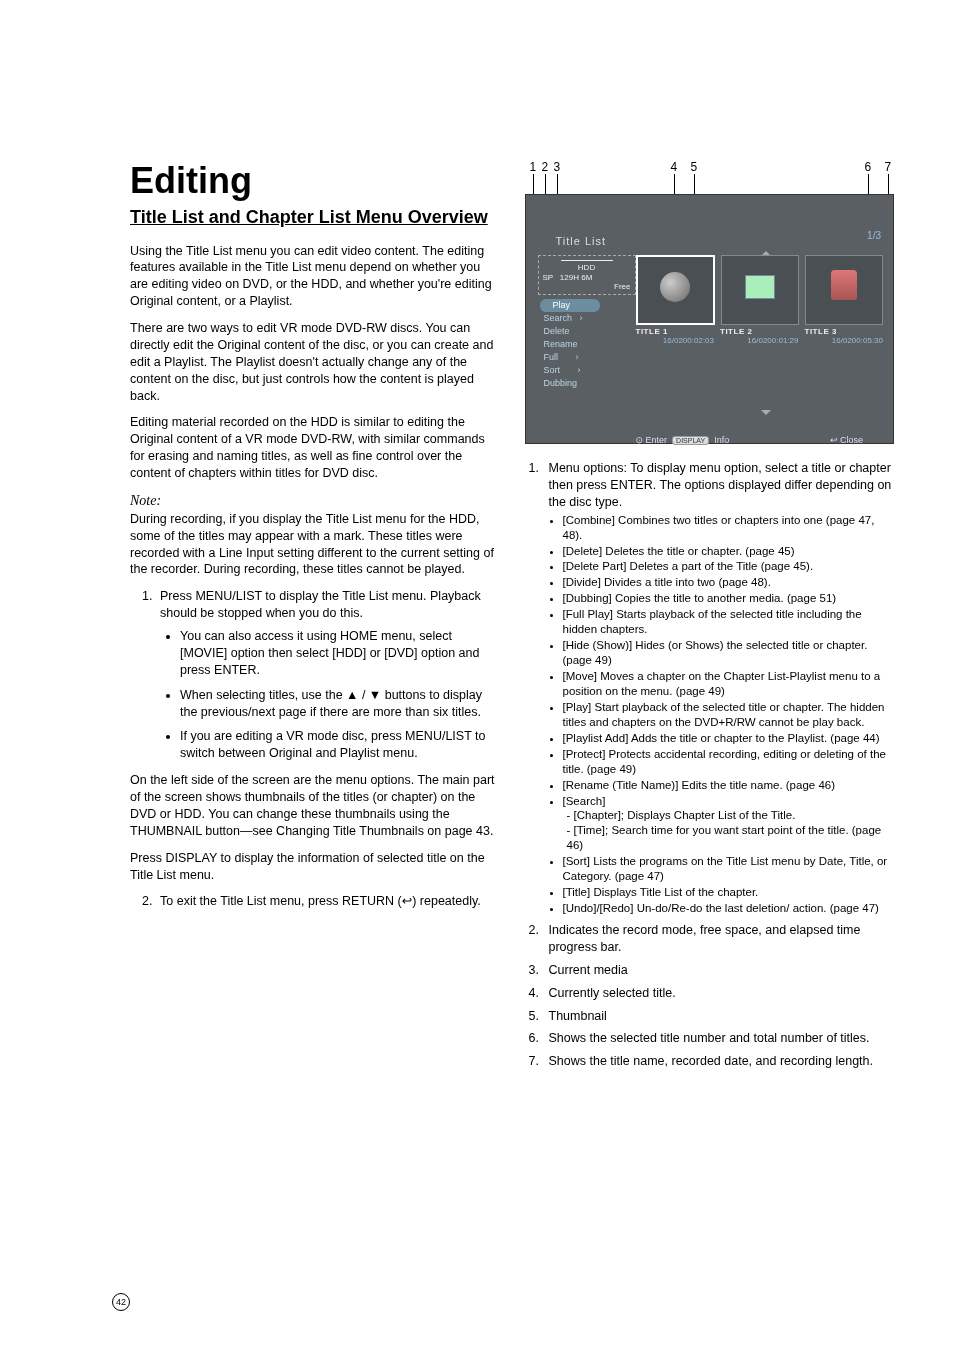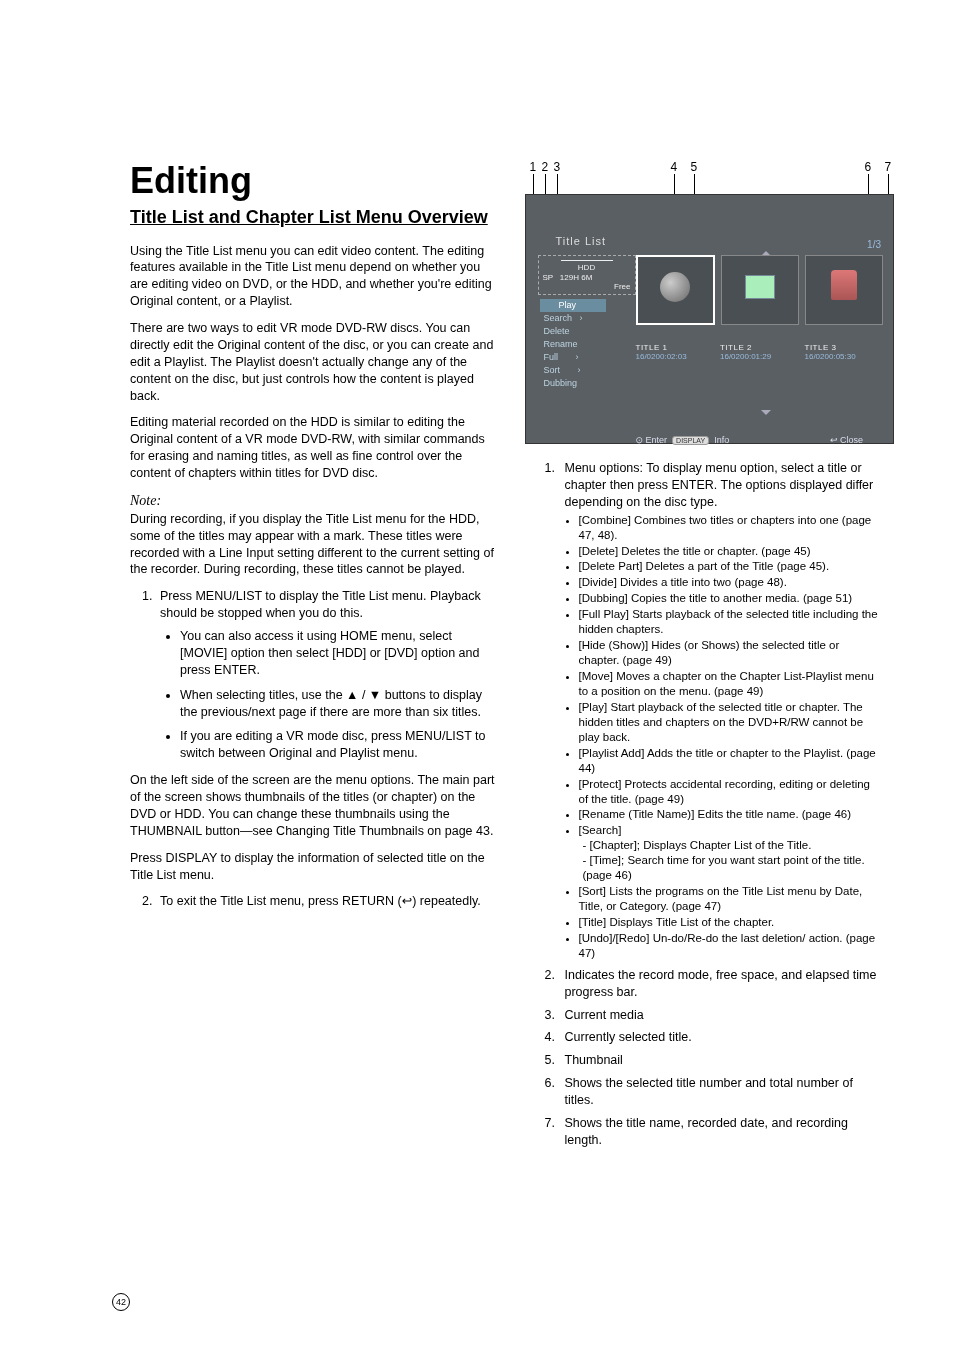--- a/index.html
+++ b/index.html
@@ -74,21 +74,21 @@
   ul.opts > li {
     margin-bottom: 1px;
   }
   .sub-indent {
     margin-left: 4px;
   }
   ol.right-list {
     font-size: 12.5px;
     line-height: 1.35;
     padding-left: 18px;
-    margin: 16px;
+    margin: 0;
   }
   ol.right-list > li {
     margin-bottom: 6px;
     padding-left: 6px;
   }
   
   .figwrap {
     position: relative;
     margin-bottom: 16px;
   }
@@ -120,21 +120,21 @@
     position: absolute;
     left: 30px;
     top: 40px;
     font-size: 11px;
     color: #ddd;
     letter-spacing: 1px;
   }
   .ui-page {
     position: absolute;
     right: 12px;
-    top: 44px;
+    top: 35px;
     color: #9bd;
     font-size: 10px;
   }
   .hdd-box {
     position: absolute;
     left: 12px;
     top: 60px;
     width: 88px;
     border: 1px dashed #aaa;
     padding: 4px 4px 2px 4px;
@@ -150,23 +150,24 @@
     position: absolute;
     left: 18px;
     top: 104px;
     font-size: 9px;
     line-height: 1.45;
     color: #bcd3e0;
   }
   .menu-list .sel {
     background: #6b8da0;
     color: #fff;
-    padding: 0 30px 0 19px;
+    padding: 0 30px 0 13px;
     margin-left: -4px;
     display: inline-block;
+    border-radius: 6px;
   }
   .thumb-area {
     position: absolute;
     left: 110px;
     top: 60px;
     right: 10px;
     height: 70px;
     display: flex;
     gap: 6px;
   }
@@ -216,27 +217,26 @@
     right: 10px;
     display: flex;
     gap: 6px;
     font-size: 8px;
     color: #eee;
   }
   .title-labels > div {
     flex: 1;
   }
   .title-labels .name {
-    font-weight: normal;
+    font-weight: bold;
     letter-spacing: 0.5px;
-    margin-top: 16px;
   }
   .title-labels .meta {
     display: flex;
-    justify-content: flex-start;
+    justify-content: flex-end;
     color: #9bd;
   }
   .ui-footer {
     position: absolute;
     left: 0;
     right: 0;
     bottom: 8px;
     font-size: 9px;
     color: #dde;
     text-align: center;

